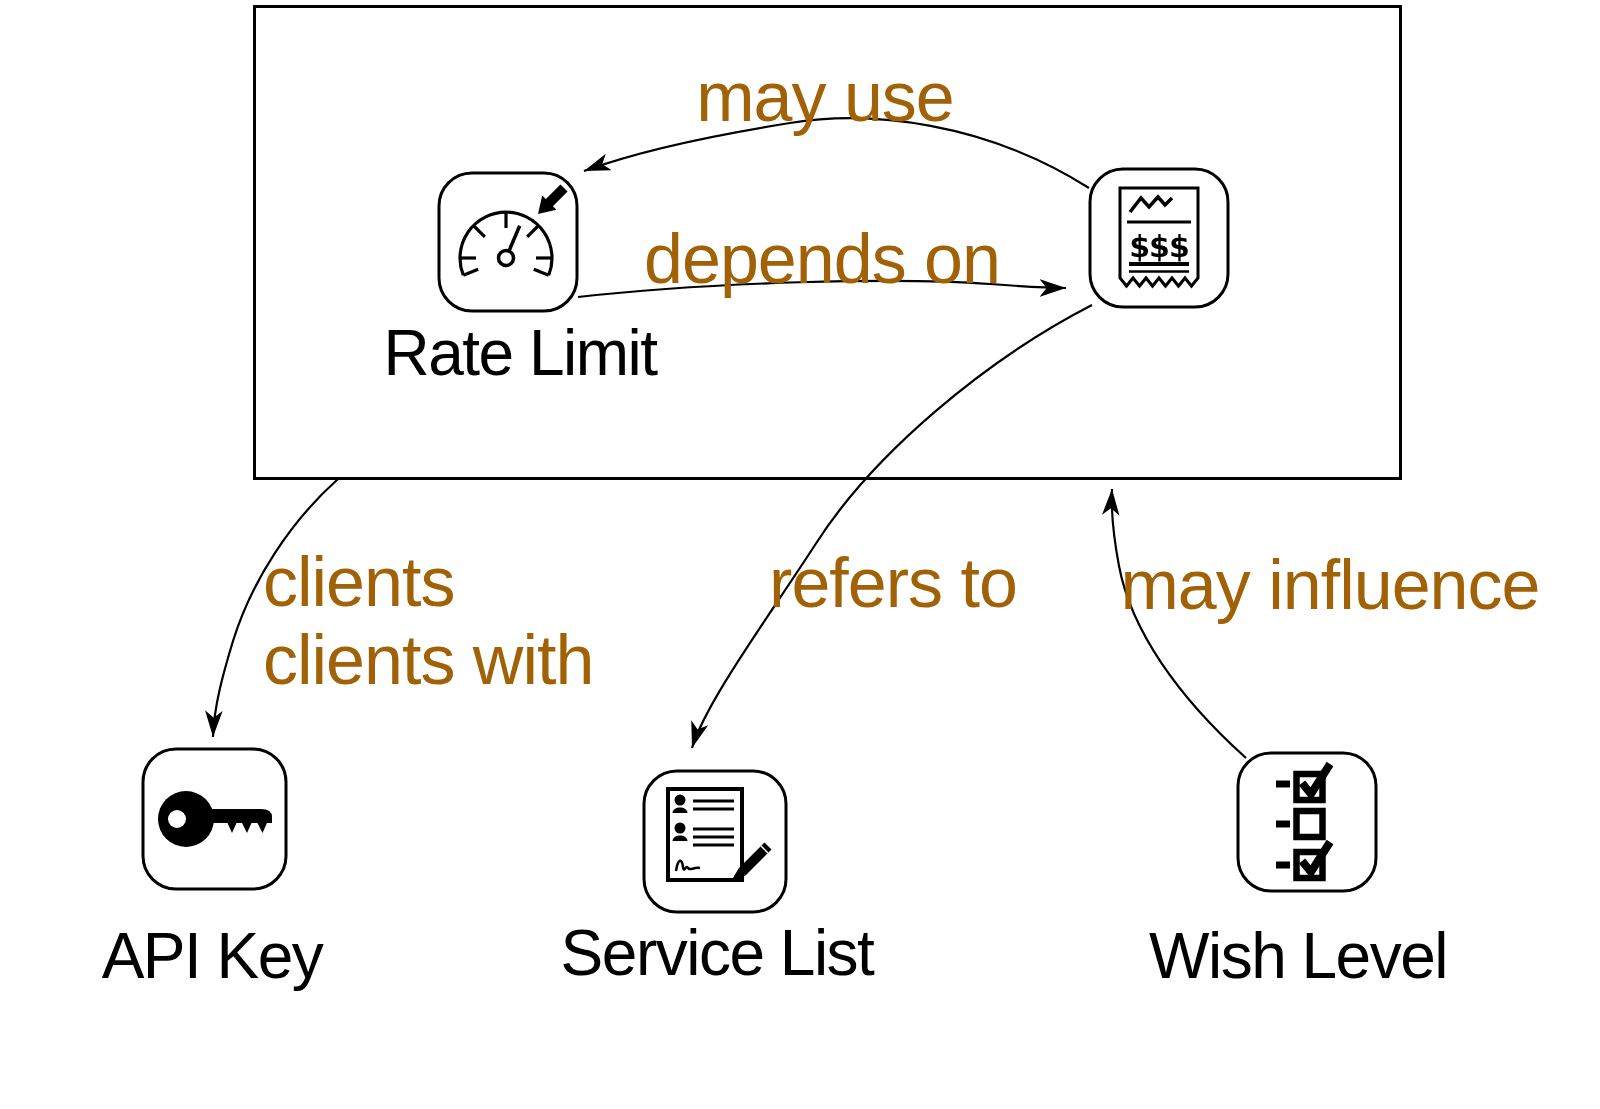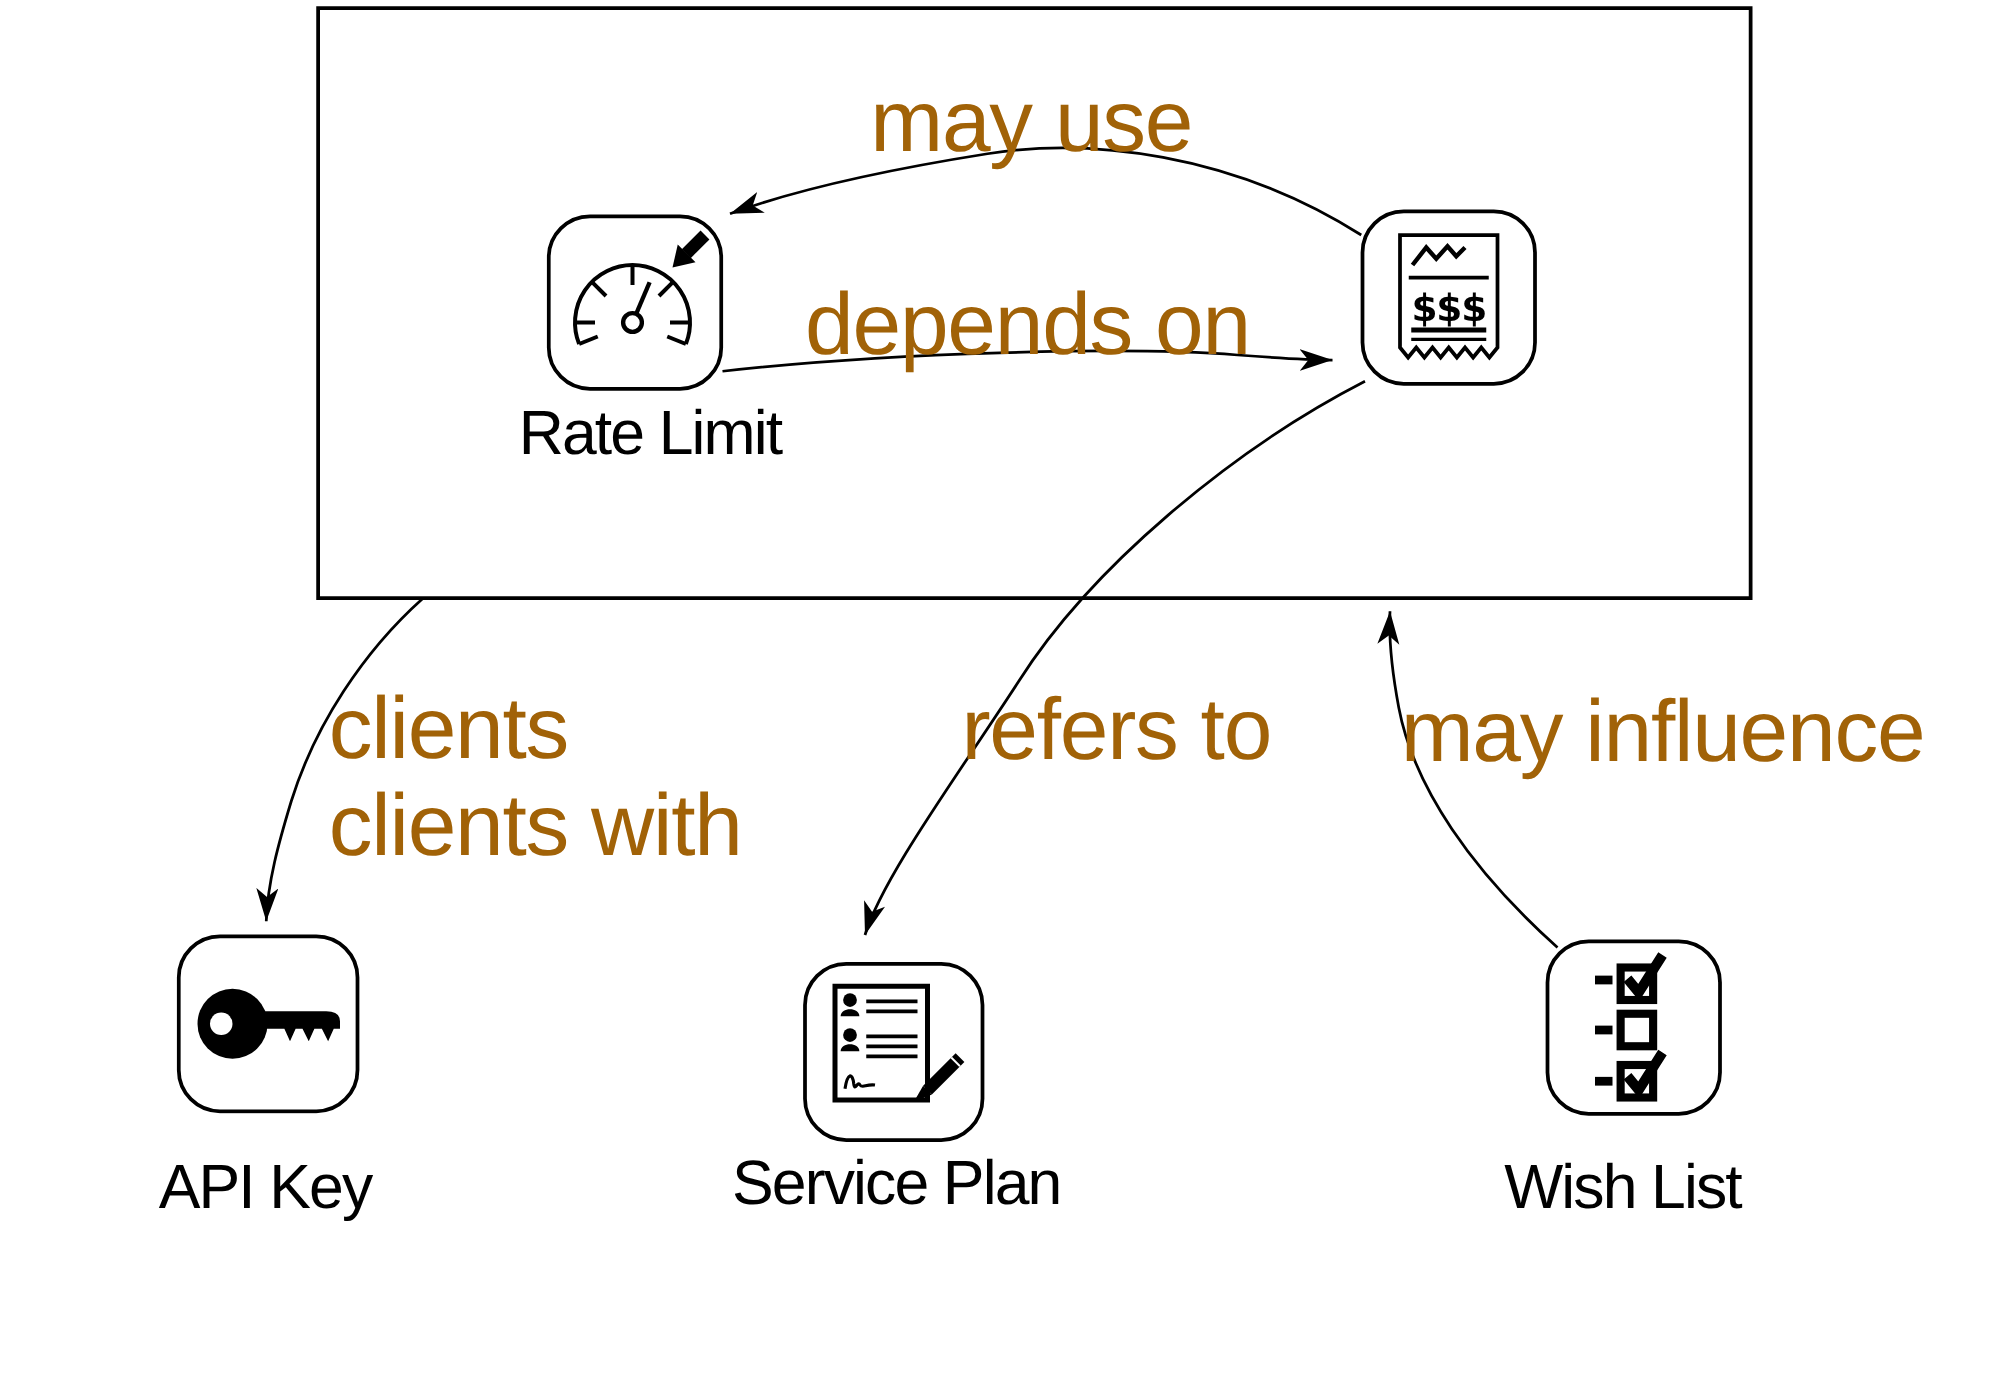--- a/index.html
+++ b/index.html
@@ -1,21 +1,21 @@
 <!DOCTYPE html>
 <html><head>
 <meta charset="utf-8">
 <style>
   html,body{margin:0;padding:0;background:#ffffff;}
   body{width:1600px;height:1109px;font-family:"Liberation Sans","DejaVu Sans",sans-serif;color:#000;}
   .canvas{position:relative;width:1600px;height:1109px;overflow:hidden;background:#fff;}
   .boundary{position:absolute;left:253px;top:5px;width:1143px;height:469px;border:3px solid #000;background:transparent;}
   .icon{position:absolute;}
   .edges{position:absolute;left:0;top:0;width:1600px;height:1109px;pointer-events:none;}
-  .node-label{position:absolute;font-size:50px;line-height:1;letter-spacing:-1.5px;white-space:nowrap;color:#000;}
+  .node-label{position:absolute;font-size:64px;line-height:1;letter-spacing:-1.5px;white-space:nowrap;color:#000;}
   .rel-label{position:absolute;font-size:70px;line-height:1;letter-spacing:-1px;white-space:nowrap;color:#a16207;}
   .ctr{transform:translateX(-50%);}
 </style>
 </head>
 <body>
 
 <div class="canvas">
 
   <div class="boundary"></div>
 
@@ -104,22 +104,22 @@
     </defs>
     <path d="M1089,188 C985,122 870,110 790,123 C708,136 636,152 584,171" fill="none" stroke="#000" stroke-width="2.2" marker-end="url(#arrow)"></path>
     <path d="M578,297 C710,282 900,277 990,284 C1035,287.5 1052,288 1066,288" fill="none" stroke="#000" stroke-width="2.2" marker-end="url(#arrow)"></path>
     <path d="M338,479 C291,521 252,580 233,641 C223,674 214,706 213,737" fill="none" stroke="#000" stroke-width="2.2" marker-end="url(#arrow)"></path>
     <path d="M1092,305 C985,360 872,455 815,545 C765,622 706,702 692,748" fill="none" stroke="#000" stroke-width="2.2" marker-end="url(#arrow)"></path>
     <path d="M1246,758 C1178,697 1131,630 1119,566 C1113,534 1111,509 1112,489" fill="none" stroke="#000" stroke-width="2.2" marker-end="url(#arrow)"></path>
   </svg>
 
   <div class="node-label ctr" style="left:520px;top:321px">Rate Limit</div>
   <div class="node-label ctr" style="left:212px;top:924px">API Key</div>
-  <div class="node-label ctr" style="left:717px;top:921px">Service Plan</div>
-  <div class="node-label ctr" style="left:1298px;top:924px">Wish List</div>
+  <div class="node-label ctr" style="left:717px;top:921px">Service List</div>
+  <div class="node-label ctr" style="left:1298px;top:924px">Wish Level</div>
 
   <div class="rel-label ctr" style="left:825px;top:62px">may use</div>
   <div class="rel-label ctr" style="left:822px;top:224px">depends on</div>
   <div class="rel-label" style="left:263px;top:547px">clients</div>
   <div class="rel-label" style="left:263px;top:625px">clients with</div>
   <div class="rel-label ctr" style="left:893px;top:548px">refers to</div>
   <div class="rel-label ctr" style="left:1330px;top:550px">may influence</div>
 
 </div>
 

